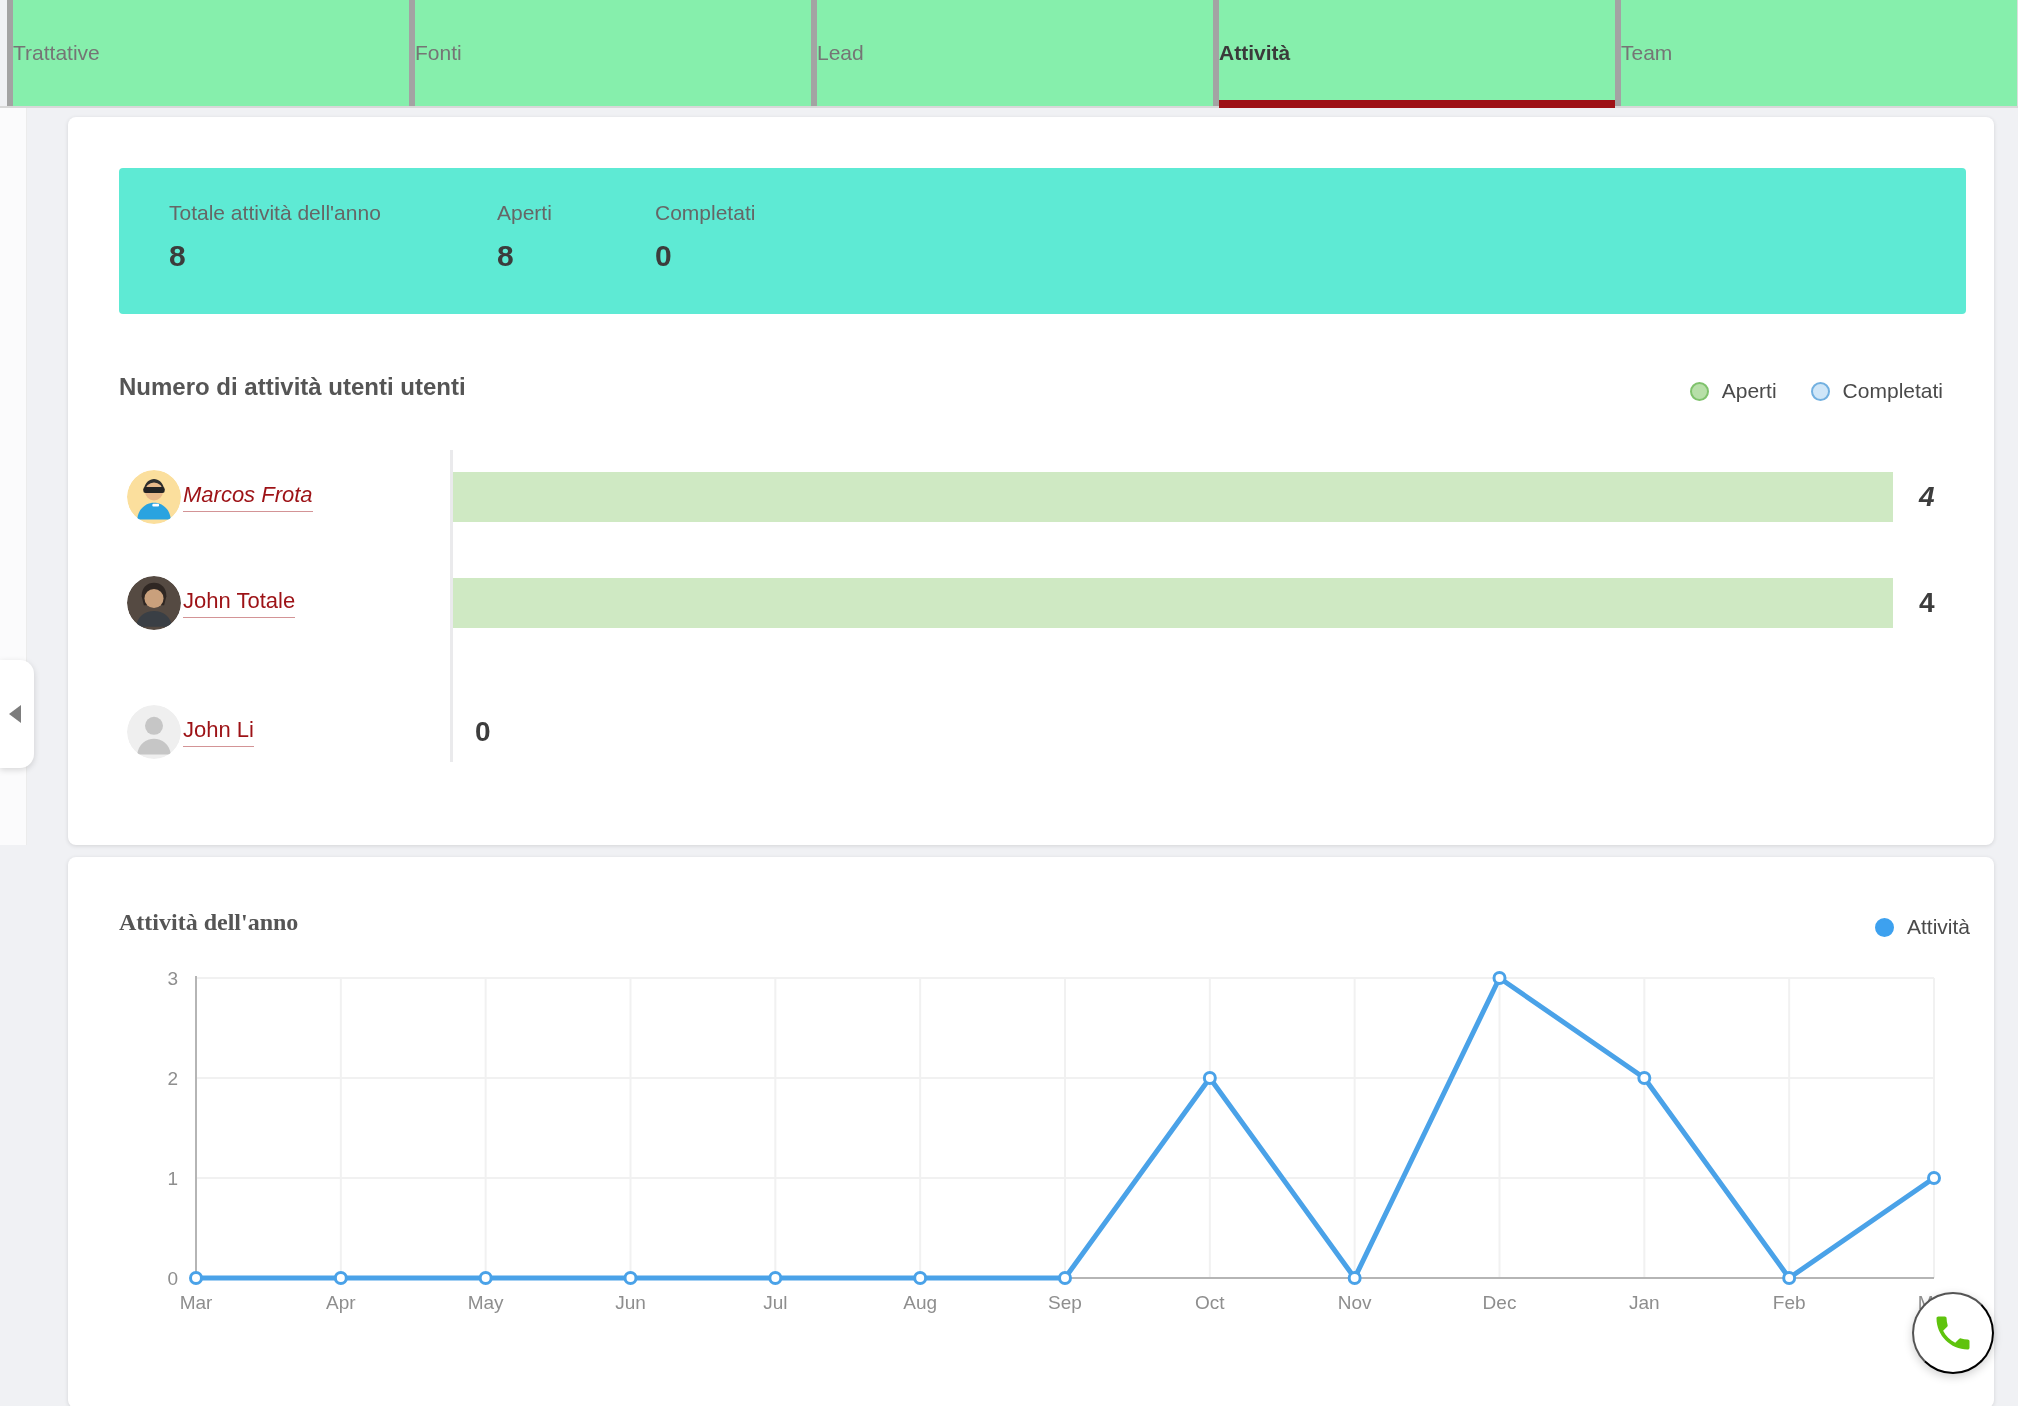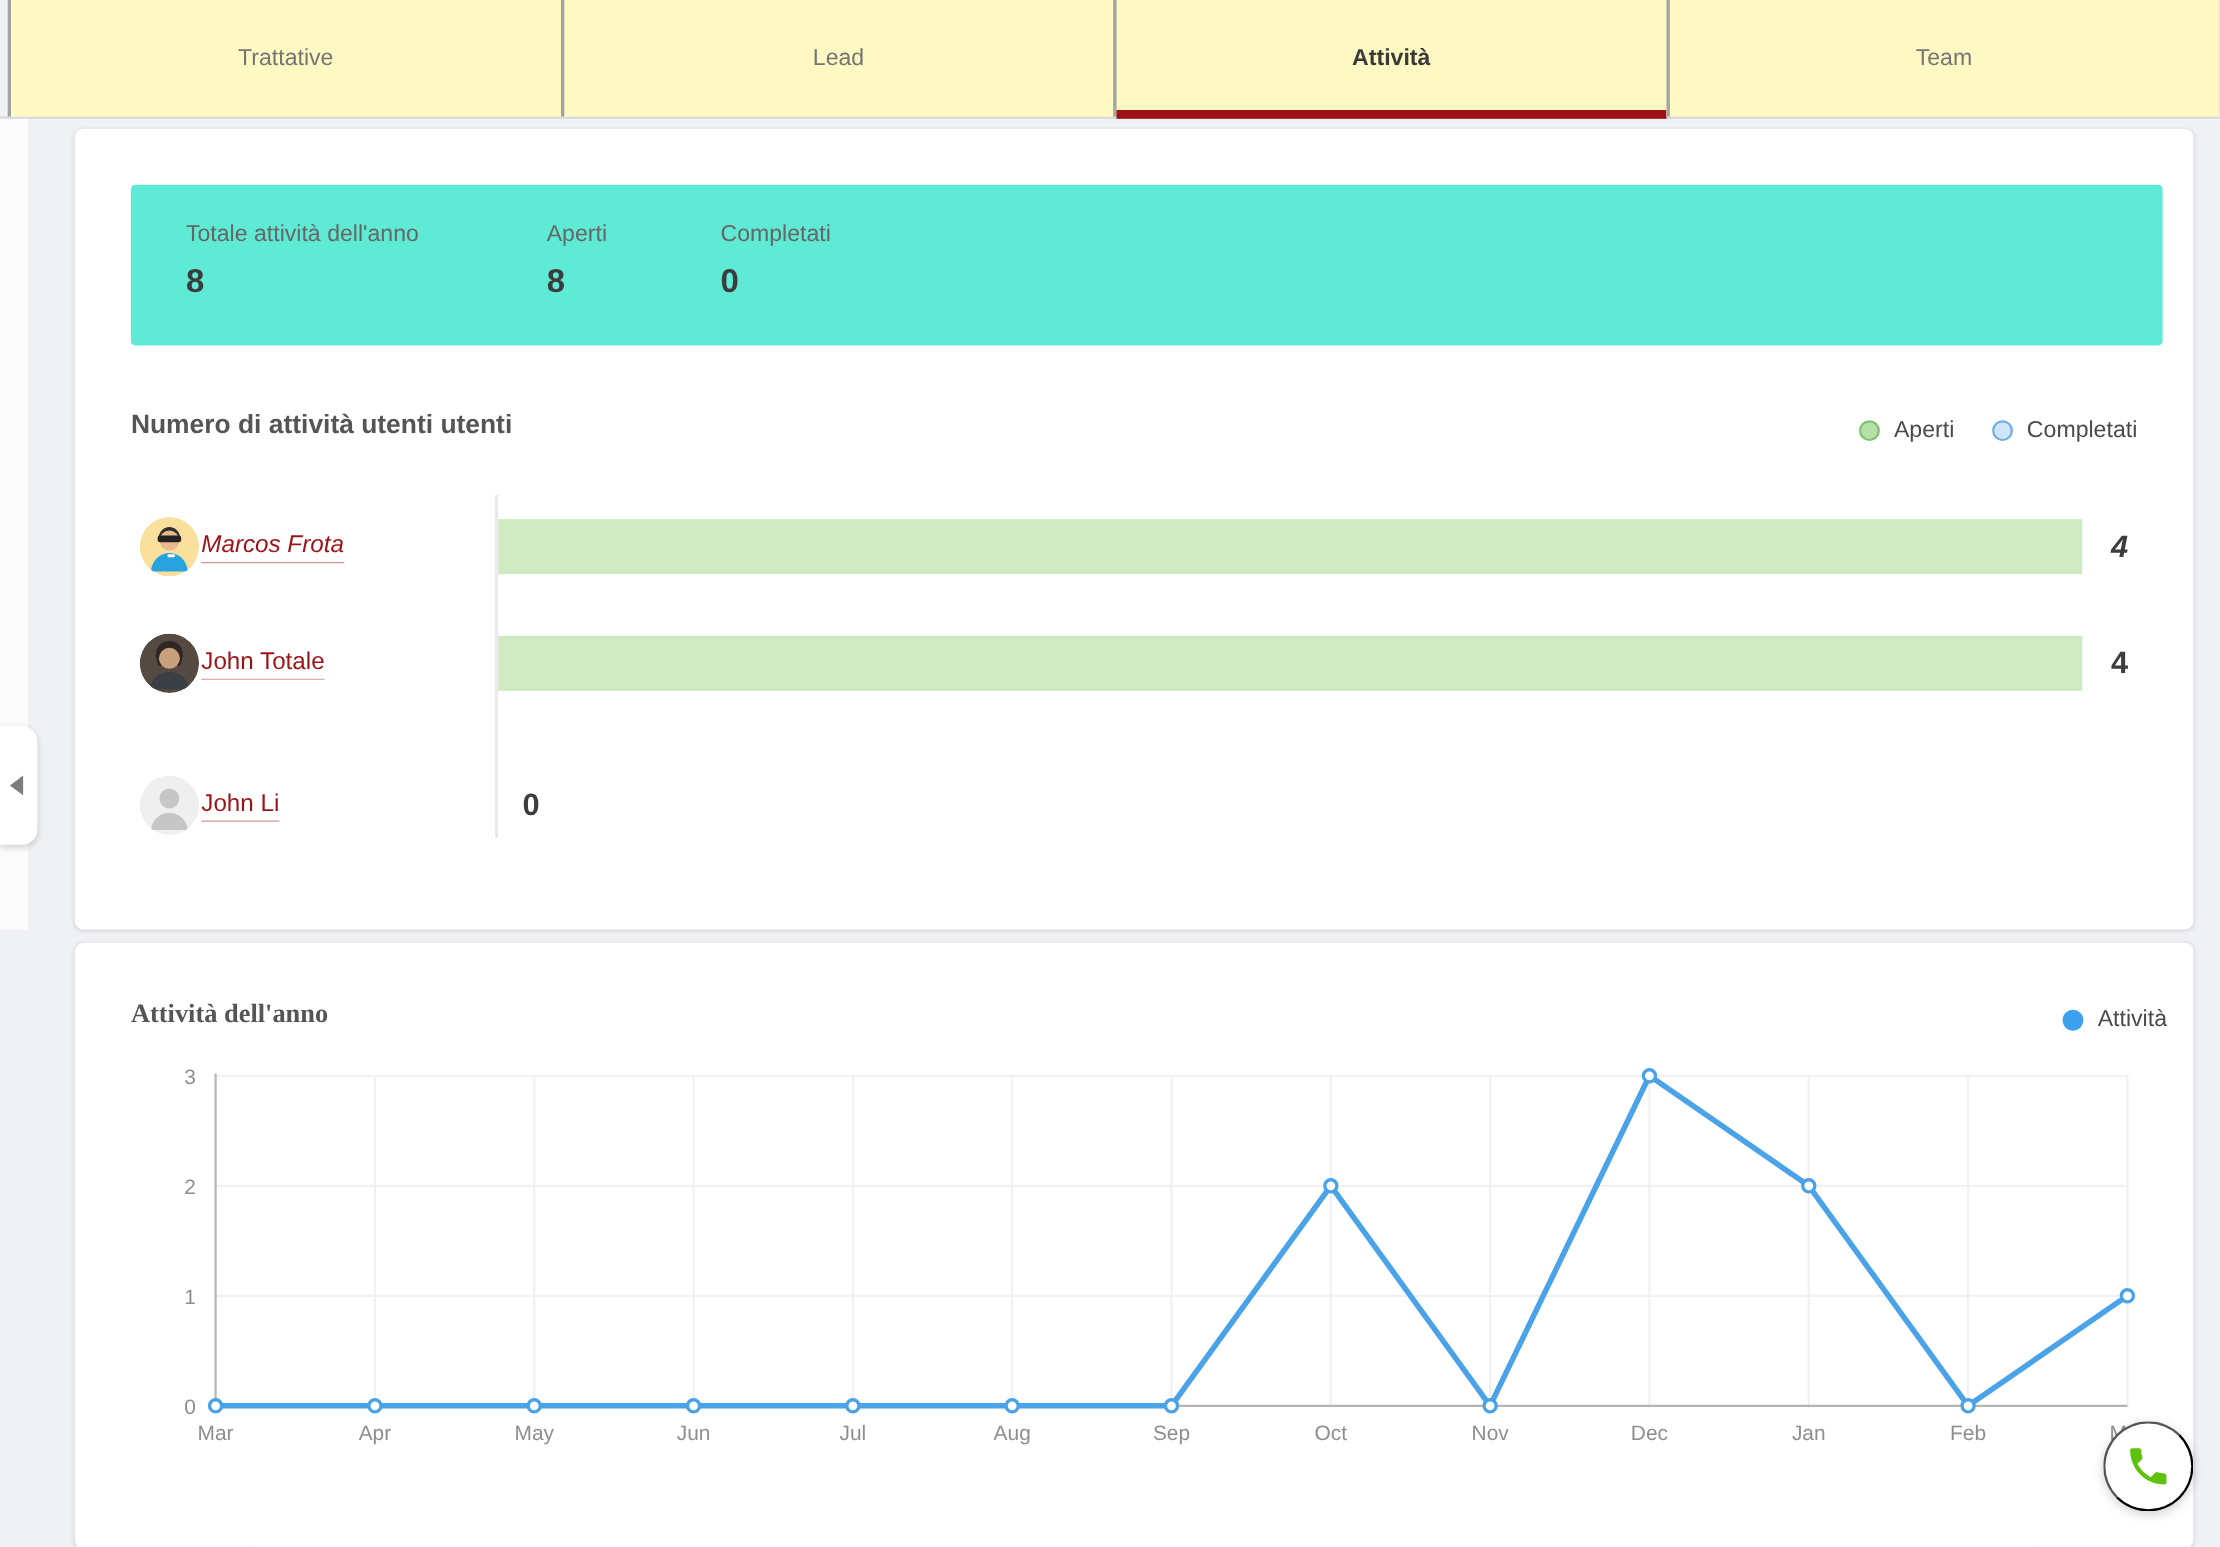--- a/index.html
+++ b/index.html
@@ -12,22 +12,22 @@
     color:#3d3d3d;
   }
   
   .tab-bar {
     position:absolute; left:0; top:0; width:2018px; height:108px;
     display:flex; padding-left:7px;
     border-bottom:2px solid #d8d8d8;
     background:transparent;
   }
   .tab {
-    flex:1 1 0; background:#fef9c3; border-left:3px solid #a3a3a3;
-    display:flex; align-items:center; justify-content:center;
+    flex:1 1 0; background:#86efac; border-left:6px solid #a3a3a3;
+    display:flex; align-items:center; justify-content:flex-start;
     font-size:21px; color:#757575; cursor:pointer; position:relative;
   }
   .tab:last-child { border-right:1px solid #ddd; }
   .tab.active { color:#3a3a3a; font-weight:700; }
   .tab.active::after {
     content:""; position:absolute; left:0; right:0; bottom:-2px; height:8px;
     background:#9e1116;
   }
   
   .left-strip {
@@ -109,20 +109,23 @@
     display:flex; align-items:center; justify-content:center;
     cursor:pointer; z-index:10;
   }
 </style>
 </head>
 <body>
 
 <nav class="tab-bar">
     <div class="tab">
       <span>Trattative</span>
+    </div>
+    <div class="tab">
+      <span>Fonti</span>
     </div>
     <div class="tab">
       <span>Lead</span>
     </div>
     <div class="tab active">
       <span>Attività</span>
     </div>
     <div class="tab">
       <span>Team</span>
     </div>

